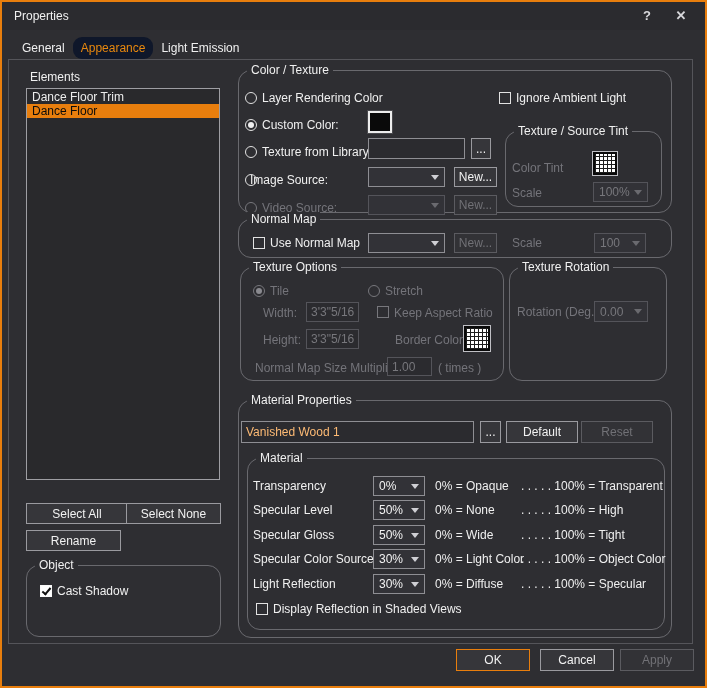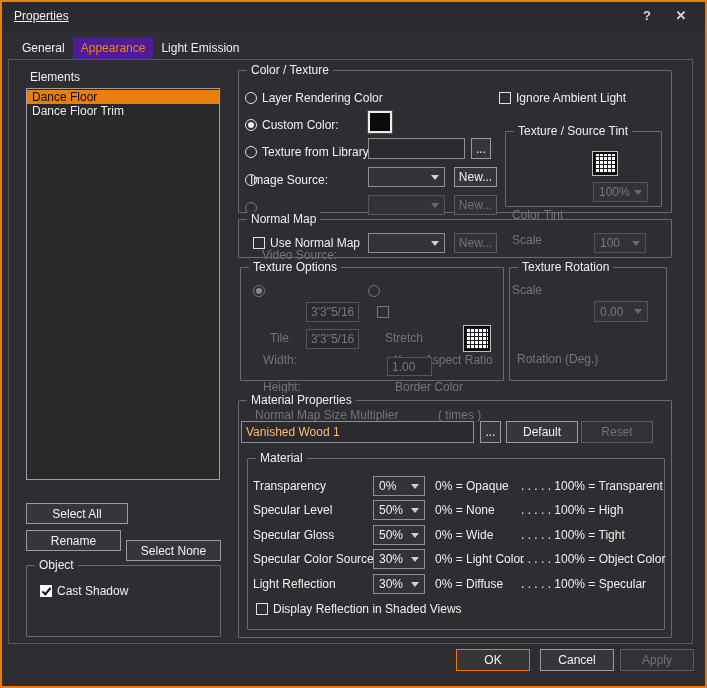--- a/index.html
+++ b/index.html
@@ -7,36 +7,36 @@
   body {
     position: relative;
     width: 707px; height: 688px;
     background: #2E2E32;
     font-family: "Liberation Sans", sans-serif;
     font-size: 12px;
     color: #F0F0F0;
     overflow: hidden;
   }
   .frame { position:absolute; inset:0; border:2px solid #E87E0D; z-index:60; pointer-events:none; }
-  .titlebar { position:absolute; left:2px; top:2px; width:703px; height:28px; background:#2B2B2F; display:flex; align-items:center; padding:0 12px;text-decoration:underline; }
+  .titlebar { position:absolute; left:2px; top:2px; width:703px; height:28px; background:#2B2B2F; display:flex; align-items:center; padding:0 12px; }
   .tb-btn { position:absolute; top:2px; height:26px; width:20px; display:flex; align-items:center; justify-content:center; color:#D8D8DC; font-size:13px; font-weight:bold; }
   .tb-help { left:637px; }
   .tb-close { left:671px; }
 
   .tabs { position:absolute; left:14px; top:37px; height:22px; display:flex; }
   .tab { padding:4px 8px 5px 8px; color:#F0F0F0; white-space:nowrap; }
-  .tab.active { background:#4c1d95; color:#E8880E; }
+  .tab.active { background:#0f172a; color:#E8880E;border-radius:9px; }
 
   .tabpage { position:absolute; left:8px; top:59px; width:685px; height:585px; border:1px solid #55555A; }
 
-  .grp { position:absolute; border:1px solid #69696E; border-radius:1px; }
+  .grp { position:absolute; border:1px solid #69696E; border-radius:13px; }
   .grp-label { position:absolute; top:-8px; left:8px; background:#2E2E32; padding:0 4px; line-height:15px; color:#F0F0F0; white-space:nowrap; }
 
   .lbl { position:absolute; line-height:14px; white-space:nowrap; color:#F0F0F0; }
-  .dis { color:#74747A;margin-top:47px; }
+  .dis { color:#74747A; }
 
   .listbox { position:absolute; left:26px; top:88px; width:194px; height:392px; background:#29292C; border:1px solid #9E9EA3; padding-top:1px; overflow:hidden; }
   .list-item { height:14px; line-height:14px; padding-left:5px; color:#ECECEC; white-space:nowrap; }
   .list-item.selected { background:#E87E0D; color:#0B0B0B; }
 
   .btn { position:absolute; display:flex; align-items:center; justify-content:center; background:#36363A; border:1px solid #9A9A9F; color:#F2F2F2; white-space:nowrap; }
   .btn.primary { border-color:#E87E0D; }
   .btn.disabled { border-color:#5B5B60; color:#717176; background:#323236; }
 
   .input { position:absolute; background:#2B2B2F; border:1px solid #8E8E93; display:flex; align-items:center; padding:0 4px; color:#fdba74; white-space:nowrap; overflow:hidden; }
@@ -88,26 +88,26 @@
   <span class="tab">General</span>
   <span class="tab active">Appearance</span>
   <span class="tab">Light Emission</span>
 </div>
 
 <div class="tabpage"></div>
 
 <span class="lbl" style="left:30px; top:70px;">Elements</span>
 
 <div class="listbox">
+  <div class="list-item">Dance Floor Trim</div>
   <div class="list-item selected">Dance Floor</div>
-  <div class="list-item">Dance Floor Trim</div>
 </div>
 
 <div class="btn" style="left:26px; top:503px; width:102px; height:21px;">Select All</div>
-<div class="btn" style="left:126px; top:503px; width:95px; height:21px;margin-top:37px;">Select None</div>
+<div class="btn" style="left:126px; top:503px; width:95px; height:21px;">Select None</div>
 <div class="btn" style="left:26px; top:530px; width:95px; height:21px;">Rename</div>
 
 <div class="grp" style="left:26px; top:565px; width:195px; height:72px;">
   <span class="grp-label">Object</span>
 </div>
 <span class="cb checked" style="left:40px; top:585px;"></span>
 <span class="lbl" style="left:57px; top:584px;">Cast Shadow</span>
 
 <div class="grp" style="left:238px; top:70px; width:434px; height:143px;">
   <span class="grp-label">Color / Texture</span>

